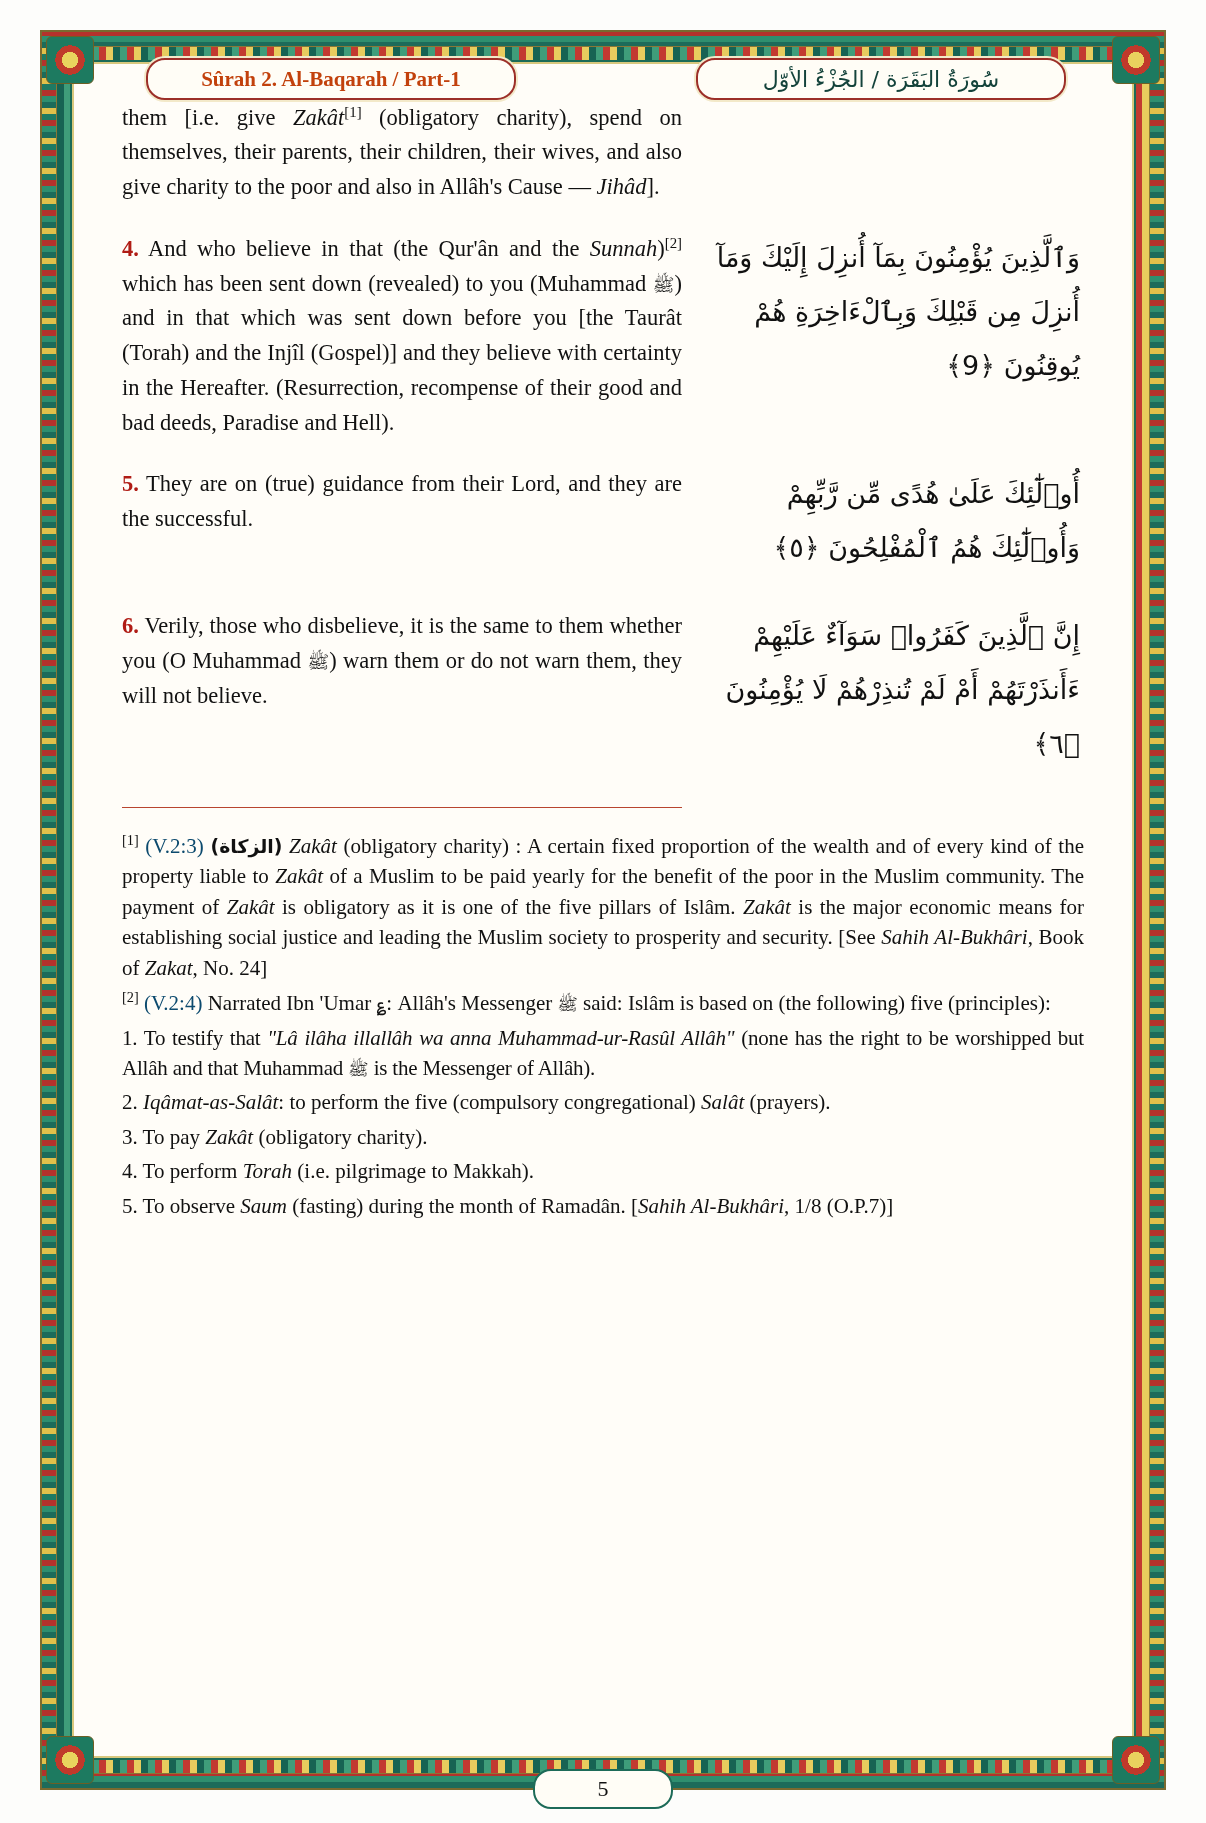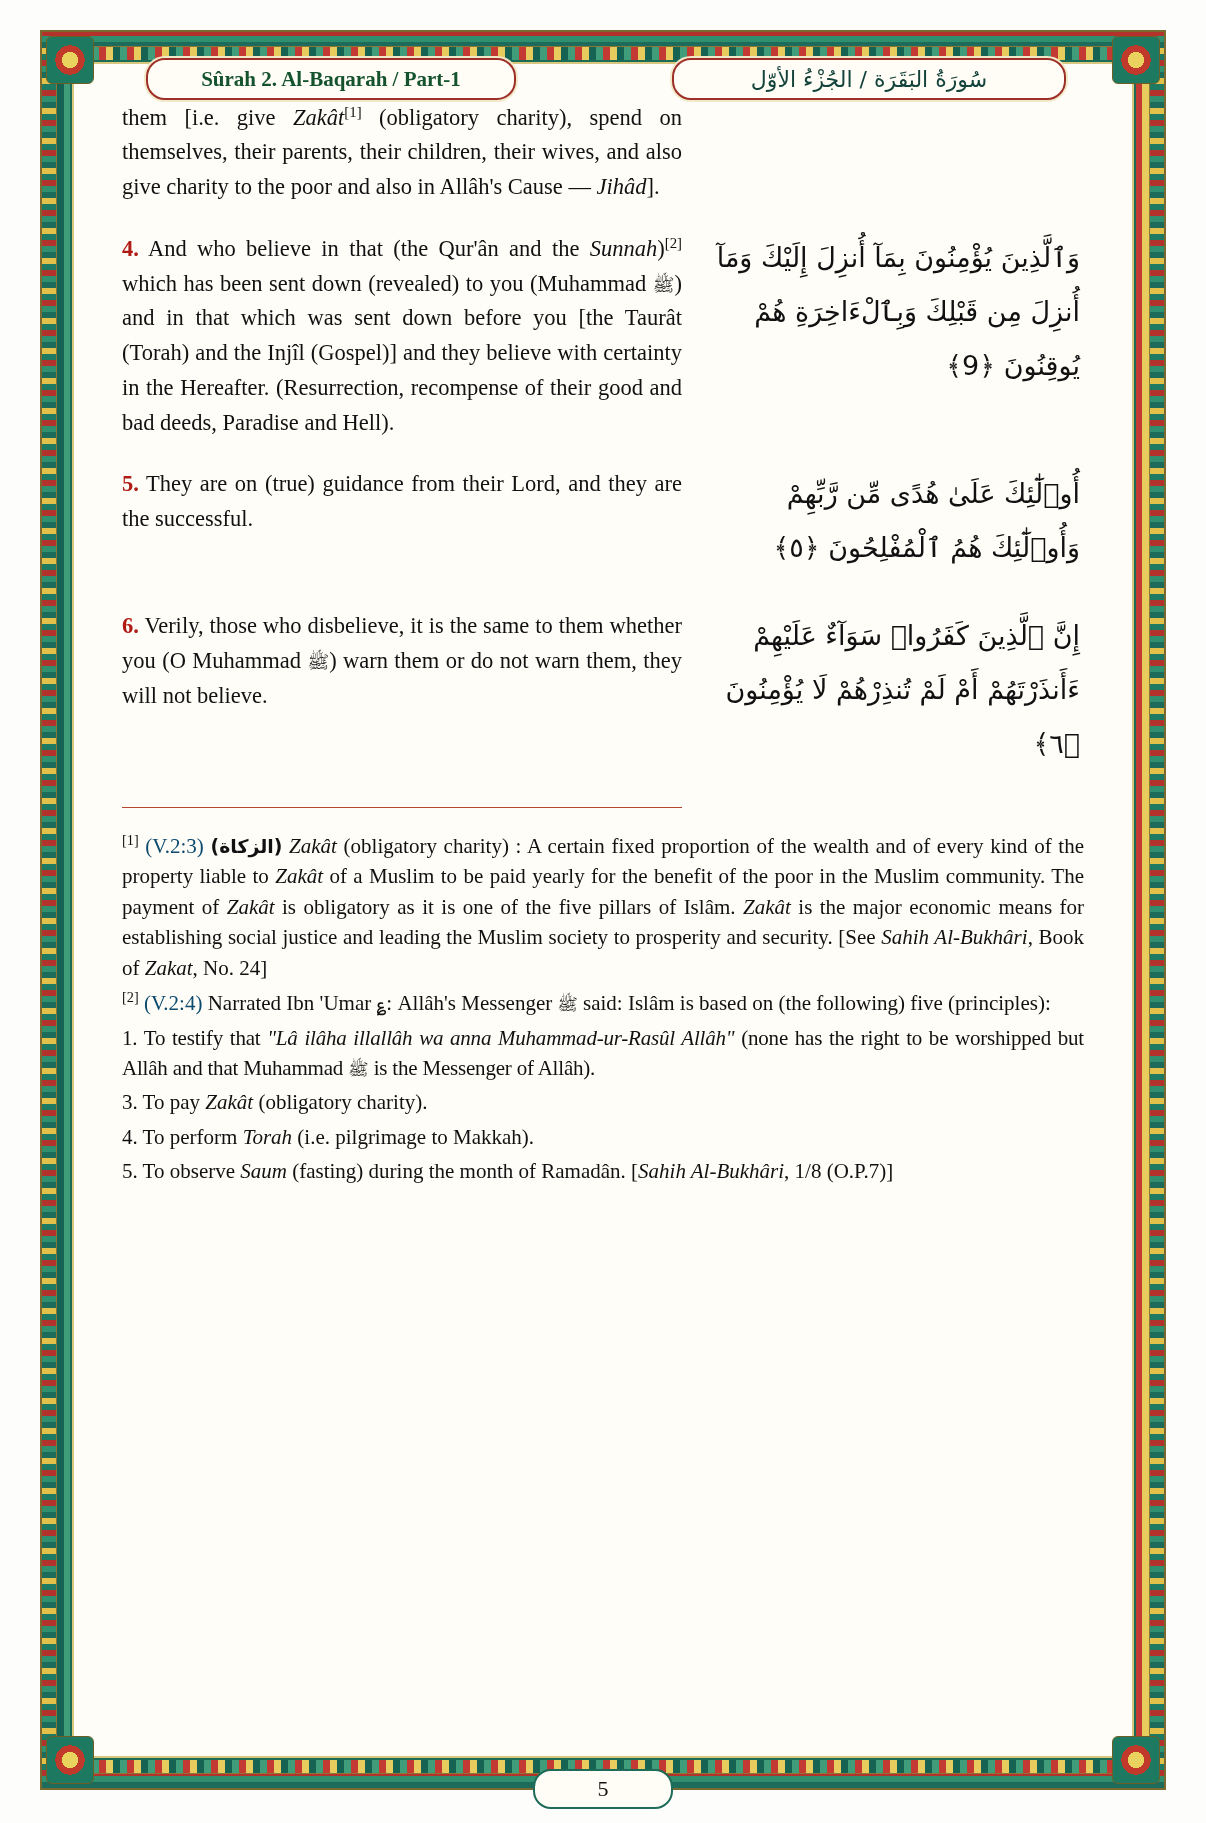--- a/index.html
+++ b/index.html
@@ -90,36 +90,36 @@
     display: flex;
     align-items: center;
     justify-content: center;
     padding: 0 18px;
     box-shadow: 0 0 0 2px #f3e9c9;
   }
   .surah-title-plate span {
     font-family: "Liberation Serif", serif;
     font-weight: bold;
     font-size: 21px;
-    color: #14532d;
+    color: #c2410c;
     white-space: nowrap;
   }
   .surah-title-ar-plate {
     position: absolute;
     right: 100px;
     top: 30px;
     min-width: 330px;
     height: 38px;
     background: #fffdf6;
     border: 2px solid #9c2f28;
     border-radius: 19px / 19px;
     display: flex;
     align-items: center;
     justify-content: center;
-    padding: 0 30px;
+    padding: 0 18px;
     box-shadow: 0 0 0 2px #f3e9c9;
   }
   .surah-title-ar-plate span {
     font-family: "DejaVu Sans", sans-serif;
     font-size: 22px;
     color: #14433b;
     direction: rtl;
     white-space: nowrap;
   }
 
@@ -284,20 +284,23 @@
         <span><span class="fn-ref">(V.2:3)</span> <span class="arabic-inline">(الزكاة)</span> <i>Zakât</i> (obligatory charity) : A certain fixed proportion of the wealth and of every kind of the property liable to <i>Zakât</i> of a Muslim to be paid yearly for the benefit of the poor in the Muslim community. The payment of <i>Zakât</i> is obligatory as it is one of the five pillars of Islâm. <i>Zakât</i> is the major economic means for establishing social justice and leading the Muslim society to prosperity and security. [See <i>Sahih Al-Bukhâri</i>, Book of <i>Zakat</i>, No. 24]</span>
       </p>
       <p>
         <span class="fn-marker">[2]</span>
         <span><span class="fn-ref">(V.2:4)</span> Narrated Ibn 'Umar <span class="glyph-saw">؏</span>: Allâh's Messenger <span class="glyph-saw">ﷺ</span> said: Islâm is based on (the following) five (principles):</span>
       </p>
       <p>
         <span><span class="tight">1. To testify that <i>"Lâ ilâha illallâh wa anna Muhammad-ur-Rasûl Allâh"</i> (none has the right to be worshipped but Allâh and that Muhammad <span class="glyph-saw">ﷺ</span> is the Messenger of Allâh).</span></span>
       </p>
       <p>
+        <span>2. <i>Iqâmat-as-Salât</i>: to perform the five (compulsory congregational) <i>Salât</i> (prayers).</span>
+      </p>
+      <p>
         <span>3. To pay <i>Zakât</i> (obligatory charity).</span>
       </p>
       <p>
         <span>4. To perform <i>Torah</i> (i.e. pilgrimage to Makkah).</span>
       </p>
       <p>
         <span>5. To observe <i>Saum</i> (fasting) during the month of Ramadân. [<i>Sahih Al-Bukhâri</i>, 1/8 (O.P.7)]</span>
       </p>
     </div>
 

